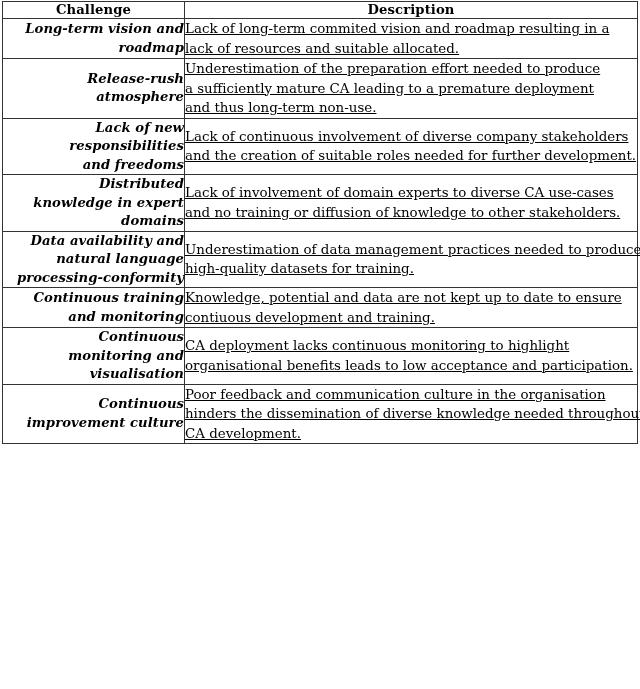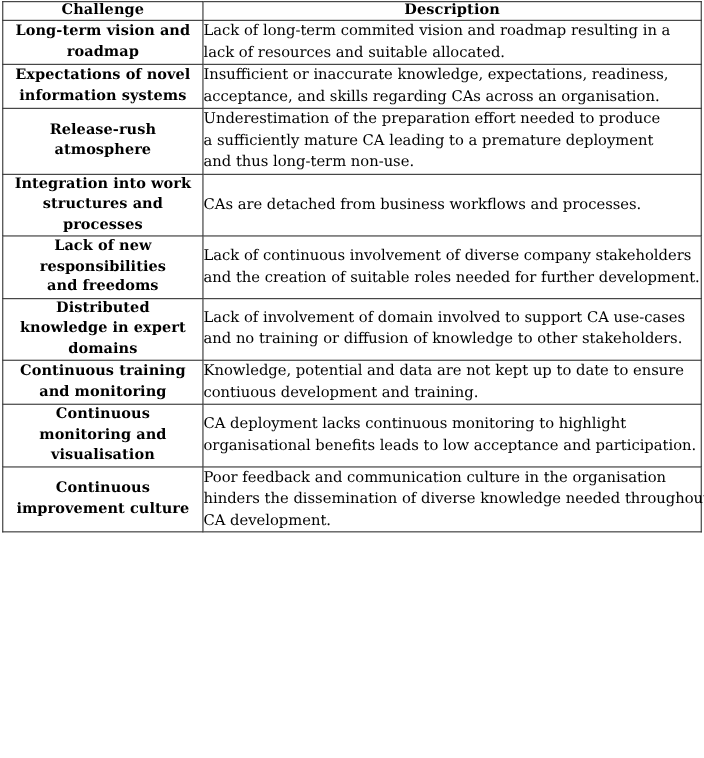--- a/index.html
+++ b/index.html
@@ -43,39 +43,41 @@
     text-align: center;
     font-weight: bold;
     font-size: 13.2px;
     line-height: 16px;
     padding: 2px 4px 3px 4px;
     letter-spacing: 0.1px;
   }
 
   
   td.challenge {
-    text-align: center;
+    text-align: right;
     font-weight: bold;
     font-size: 13.2px;
     line-height: 18.5px;
     padding: 3px 6px;
     letter-spacing: 0.05px;
+    font-style: italic;
   }
 
   
   td.description {
     text-align: left;
     font-weight: normal;
     font-size: 13.4px;
     line-height: 19.5px;
     padding: 3px 6px 3px 8px;
   }
   td.description .line {
     display: block;
     white-space: nowrap;
+    text-decoration: underline;
   }
   td.challenge .line {
     display: block;
     white-space: nowrap;
   }
 </style>
 </head>
 <body>
 
 <div class="table-wrap">
@@ -96,69 +98,60 @@
             <span class="line">Long-term vision and</span>
             <span class="line">roadmap</span>
           </td>
           <td class="description">
             <span class="line">Lack of long-term commited vision and roadmap resulting in a</span>
             <span class="line">lack of resources and suitable allocated.</span>
           </td>
         </tr>
         <tr>
           <td class="challenge">
-            <span class="line">Expectations of novel</span>
-            <span class="line">information systems</span>
-          </td>
-          <td class="description">
-            <span class="line">Insufficient or inaccurate knowledge, expectations, readiness,</span>
-            <span class="line">acceptance, and skills regarding CAs across an organisation.</span>
-          </td>
-        </tr>
-        <tr>
-          <td class="challenge">
             <span class="line">Release-rush</span>
             <span class="line">atmosphere</span>
           </td>
           <td class="description">
             <span class="line">Underestimation of the preparation effort needed to produce</span>
             <span class="line">a sufficiently mature CA leading to a premature deployment</span>
             <span class="line">and thus long-term non-use.</span>
-          </td>
-        </tr>
-        <tr>
-          <td class="challenge">
-            <span class="line">Integration into work</span>
-            <span class="line">structures and</span>
-            <span class="line">processes</span>
-          </td>
-          <td class="description">
-            <span class="line">CAs are detached from business workflows and processes.</span>
           </td>
         </tr>
         <tr>
           <td class="challenge">
             <span class="line">Lack of new</span>
             <span class="line">responsibilities</span>
             <span class="line">and freedoms</span>
           </td>
           <td class="description">
             <span class="line">Lack of continuous involvement of diverse company stakeholders</span>
             <span class="line">and the creation of suitable roles needed for further development.</span>
           </td>
         </tr>
         <tr>
           <td class="challenge">
             <span class="line">Distributed</span>
             <span class="line">knowledge in expert</span>
             <span class="line">domains</span>
           </td>
           <td class="description">
-            <span class="line">Lack of involvement of domain involved to support CA use-cases</span>
+            <span class="line">Lack of involvement of domain experts to diverse CA use-cases</span>
             <span class="line">and no training or diffusion of knowledge to other stakeholders.</span>
+          </td>
+        </tr>
+        <tr>
+          <td class="challenge">
+            <span class="line">Data availability and</span>
+            <span class="line">natural language</span>
+            <span class="line">processing-conformity</span>
+          </td>
+          <td class="description">
+            <span class="line">Underestimation of data management practices needed to produce</span>
+            <span class="line">high-quality datasets for training.</span>
           </td>
         </tr>
         <tr>
           <td class="challenge">
             <span class="line">Continuous training</span>
             <span class="line">and monitoring</span>
           </td>
           <td class="description">
             <span class="line">Knowledge, potential and data are not kept up to date to ensure</span>
             <span class="line">contiuous development and training.</span>

